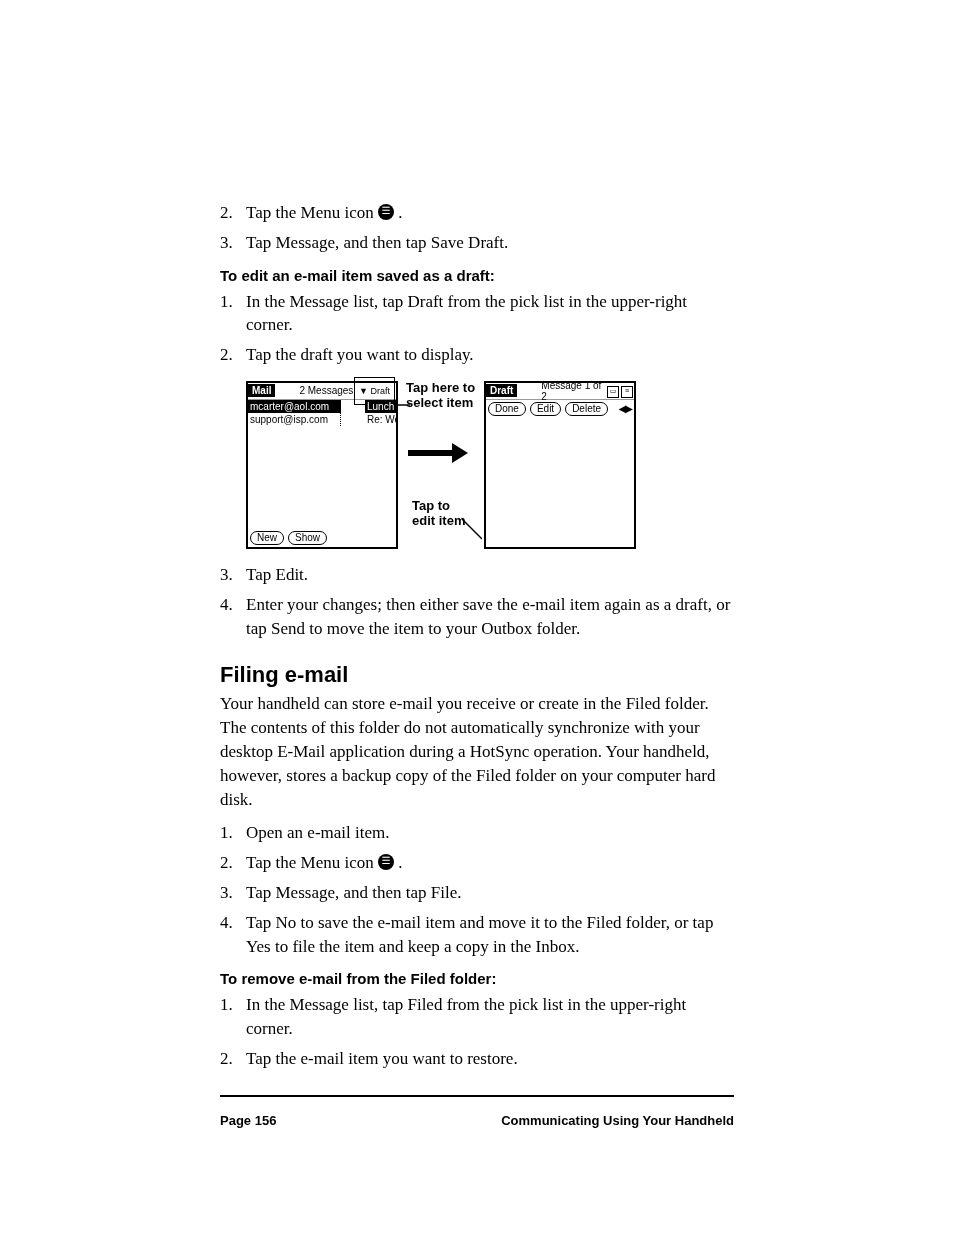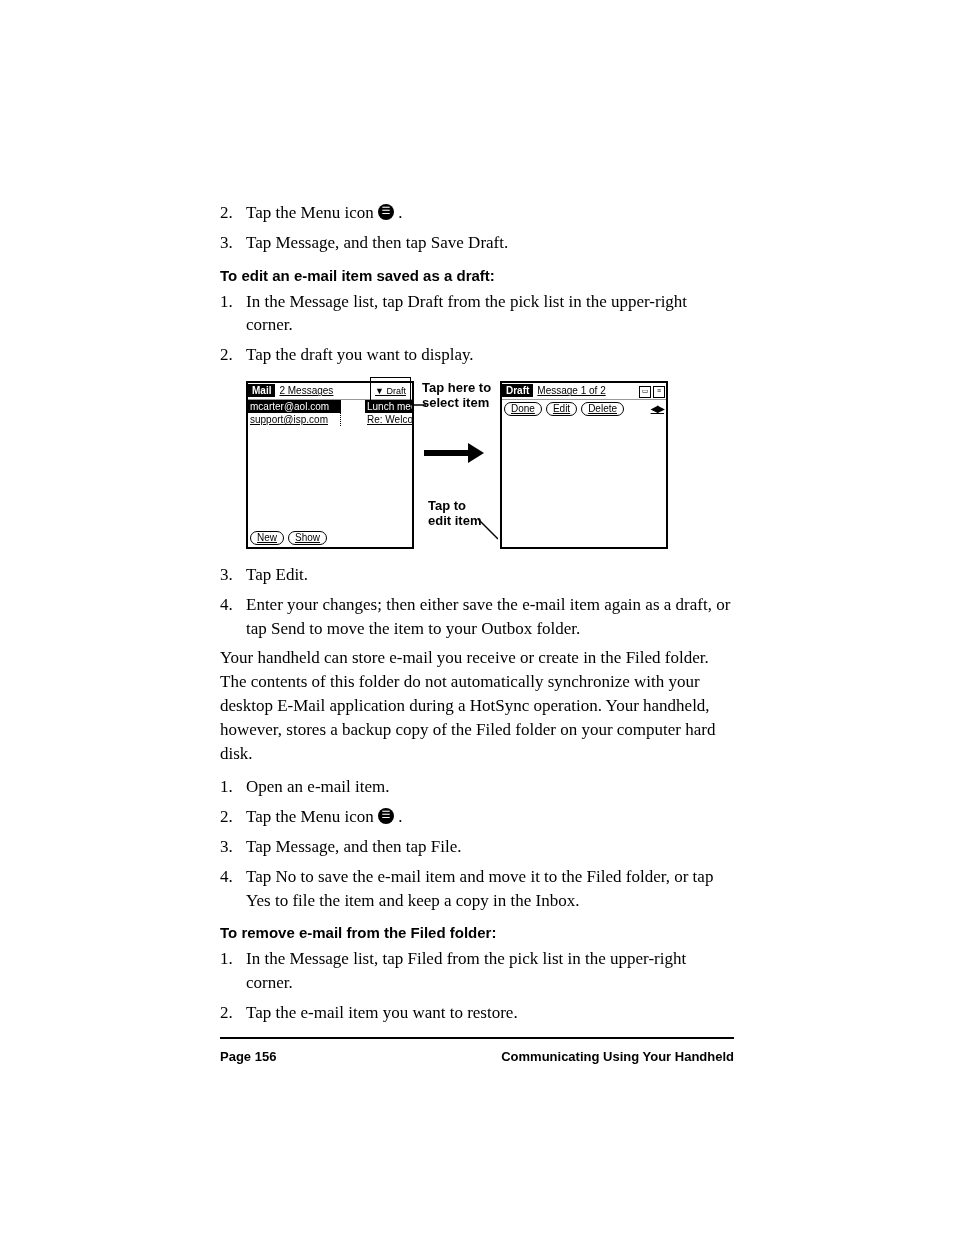--- a/index.html
+++ b/index.html
@@ -61,45 +61,45 @@
     margin: 4px 0 10px 0;
   }
   .figure-row {
     display: flex;
     gap: 8px;
     margin: 14px 0 14px 26px;
     align-items: flex-start;
   }
   .pda {
     border: 2px solid #000;
-    width: 168px;
+    width: 152px;
     height: 168px;
     font-family: Arial, Helvetica, sans-serif;
     font-size: 10px;
     display: flex;
     flex-direction: column;
     box-sizing: border-box;
     position: relative;
-    text-decoration: underline;
   }
   .pda-title {
     display: flex;
     height: 16px;
     align-items: center;
     border-bottom: 1px solid #999;
   }
   .pda-title-label {
     background: #000;
     color: #fff;
     font-weight: bold;
     padding: 1px 4px;
   }
   .pda-title-text {
     flex: 1;
     padding-left: 4px;
+    margin-left: 20px;
   }
   .pda-title-drop {
     padding: 8px 4px;
     border: 1px solid #000;
     margin: 1px 1px 1px 0;
     font-size: 9px;
   }
   .pda-title-icons span{
     display:inline-block;
     width:10px;height:10px;
@@ -181,22 +181,22 @@
   .line-svg-top {
     position:absolute;
     top:20px; left:-10px;
   }
   .line-svg-bot {
     position:absolute;
     top:130px; left:56px;
   }
   .footer-rule {
     border-top: 2px solid #000;
-    margin-top: 12px;
-    padding-top: 10px;
+    margin-top: 24px;
+    padding-top: 16px;
     display: flex;
     font-family: Arial, Helvetica, sans-serif;
     font-weight: bold;
     font-size: 13px;
   }
   .footer-right {
     margin-left: auto;
   }
 </style>
 </head>
@@ -285,20 +285,21 @@
 
   <div class="step">
     <div class="step-num">3.</div>
     <div class="step-text">Tap Edit.</div>
   </div>
   <div class="step">
     <div class="step-num">4.</div>
     <div class="step-text">Enter your changes; then either save the e-mail item again as a draft, or tap Send to move the item to your Outbox folder.</div>
   </div>
 
+  <div class="section-head">Filing e-mail</div>
   <div class="para">Your handheld can store e-mail you receive or create in the Filed folder. The contents of this folder do not automatically synchronize with your desktop E-Mail application during a HotSync operation. Your handheld, however, stores a backup copy of the Filed folder on your computer hard disk.</div>
 
 
   <div class="step">
     <div class="step-num">1.</div>
     <div class="step-text">Open an e-mail item.</div>
   </div>
   <div class="step">
     <div class="step-num">2.</div>
     <div class="step-text">

